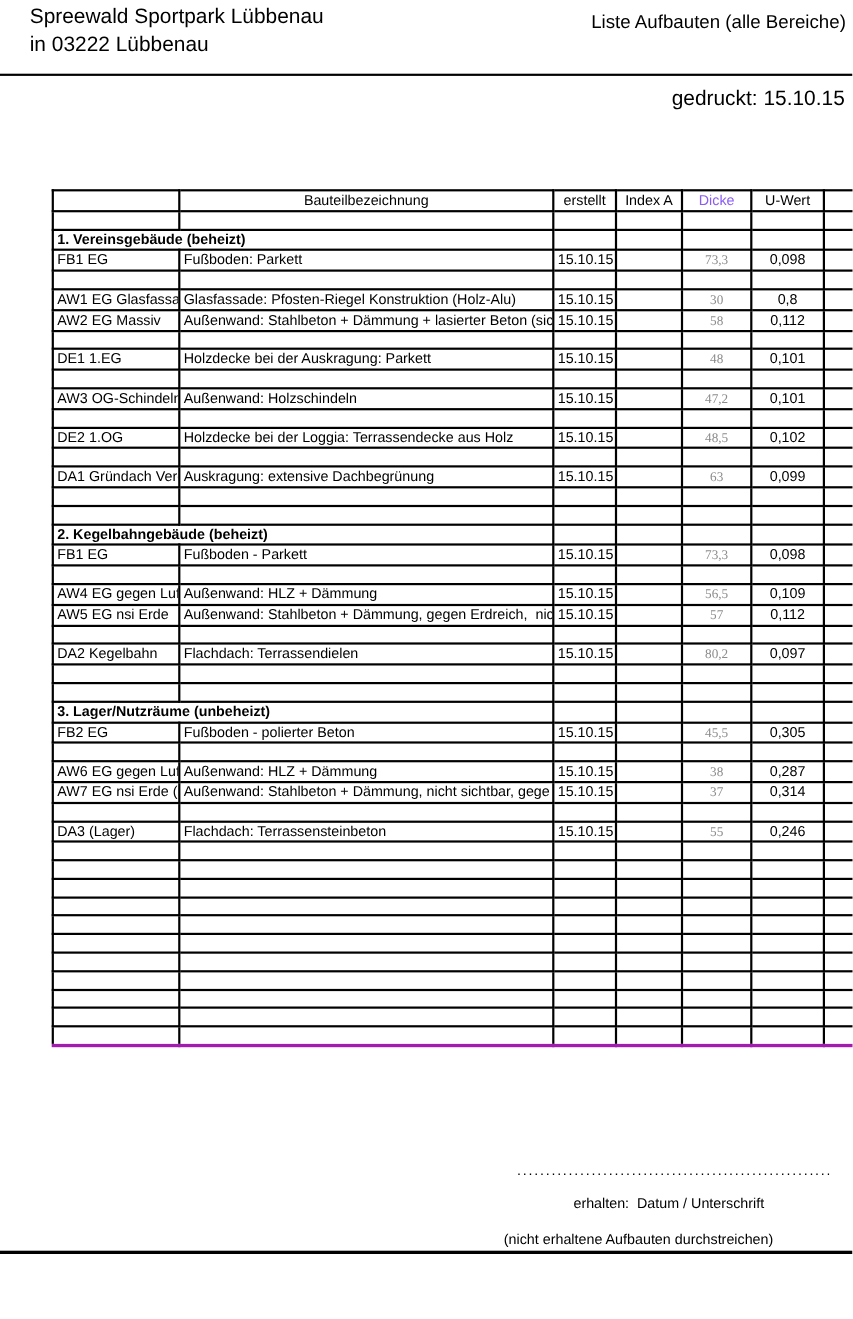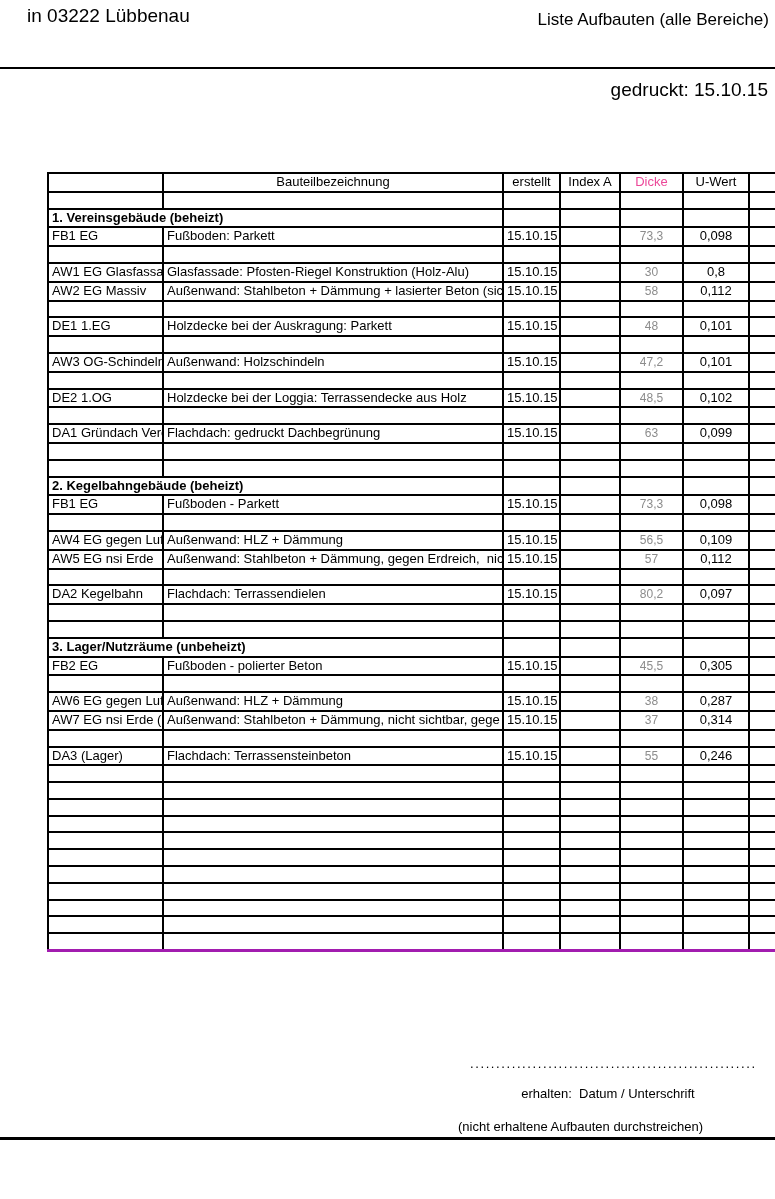--- a/index.html
+++ b/index.html
@@ -23,38 +23,39 @@
   table.aufbauten { border-bottom: 3px solid #a21caf; margin-left: 42px; }
   table.aufbauten td {
     border: 2px solid #000;
     height: 16.8px; line-height: 16.8px;
     padding: 0 3px;
     white-space: pre; overflow: hidden;
     vertical-align: middle;
   }
   .center { text-align: center; }
   td.c5, td.c6 { text-align: center; }
-  td.dicke { color: var(--dicke-color, #8c8c8c); font-size: 12px; }
+  td.dicke { color: var(--dicke-color, #8c8c8c); font-size: 12px; font-family: Liberation Serif, serif; }
   td.section-label { font-weight: bold; }
 
   .sig-dots { position: absolute; left: 470px; top: 1056px; width: 284px; height: 17px;
     overflow: hidden; font-size: 13px; letter-spacing: 1.6px; white-space: nowrap; }
   .sig-label { position: absolute; left: 455px; top: 1086px; width: 306px;
     text-align: center; font-size: 13px; white-space: pre; }
   .strike-note { position: absolute; left: 458px; top: 1119px; width: 306px;
     text-align: left; font-size: 13px; white-space: pre; }
   .rule-bottom { top: 1137px; height: 3px; }
   .office-block { position: absolute; left: 8px; top: 1162px; font-size: 13px; line-height: 18px; }
 </style>
 </head>
 <body>
 
 <div class="page">
 
   <div class="project-title">
+    <div>Spreewald Sportpark Lübbenau</div>
     <div>in 03222 Lübbenau</div>
   </div>
 
   <div class="doc-title">Liste Aufbauten (alle Bereiche)</div>
 
   <div class="rule rule-top"></div>
 
   <div class="printed">gedruckt: 15.10.15</div>
 
   <table class="aufbauten">
@@ -66,21 +67,21 @@
         <col style="width:63px">
         <col style="width:66px">
         <col style="width:65px">
     </colgroup>
     <thead>
       <tr>
         <td class="c1"></td>
         <td class="c2 center">Bauteilbezeichnung</td>
         <td class="c3 center">erstellt</td>
         <td class="c4 center">Index A</td>
-        <td class="c5 center" style="color:#ec4899;font-size:13px;">Dicke</td>
+        <td class="c5 center" style="color:#8b5cf6;font-size:13px;">Dicke</td>
         <td class="c6 center">U-Wert</td>
         <td class="c7"></td>
       </tr>
     </thead>
     <tbody>
         <tr>
           <td class="c1"></td>
           <td class="c2"></td>
           <td class="c3"></td>
           <td class="c4"></td>
@@ -190,21 +191,21 @@
           <td class="c1"></td>
           <td class="c2"></td>
           <td class="c3"></td>
           <td class="c4"></td>
           <td class="c5 dicke"></td>
           <td class="c6"></td>
           <td class="c7"></td>
         </tr>
         <tr>
           <td class="c1">DA1 Gründach Vere</td>
-          <td class="c2">Flachdach: gedruckt Dachbegrünung</td>
+          <td class="c2">Auskragung: extensive Dachbegrünung</td>
           <td class="c3">15.10.15</td>
           <td class="c4"></td>
           <td class="c5 dicke">63</td>
           <td class="c6">0,099</td>
           <td class="c7"></td>
         </tr>
         <tr>
           <td class="c1"></td>
           <td class="c2"></td>
           <td class="c3"></td>

